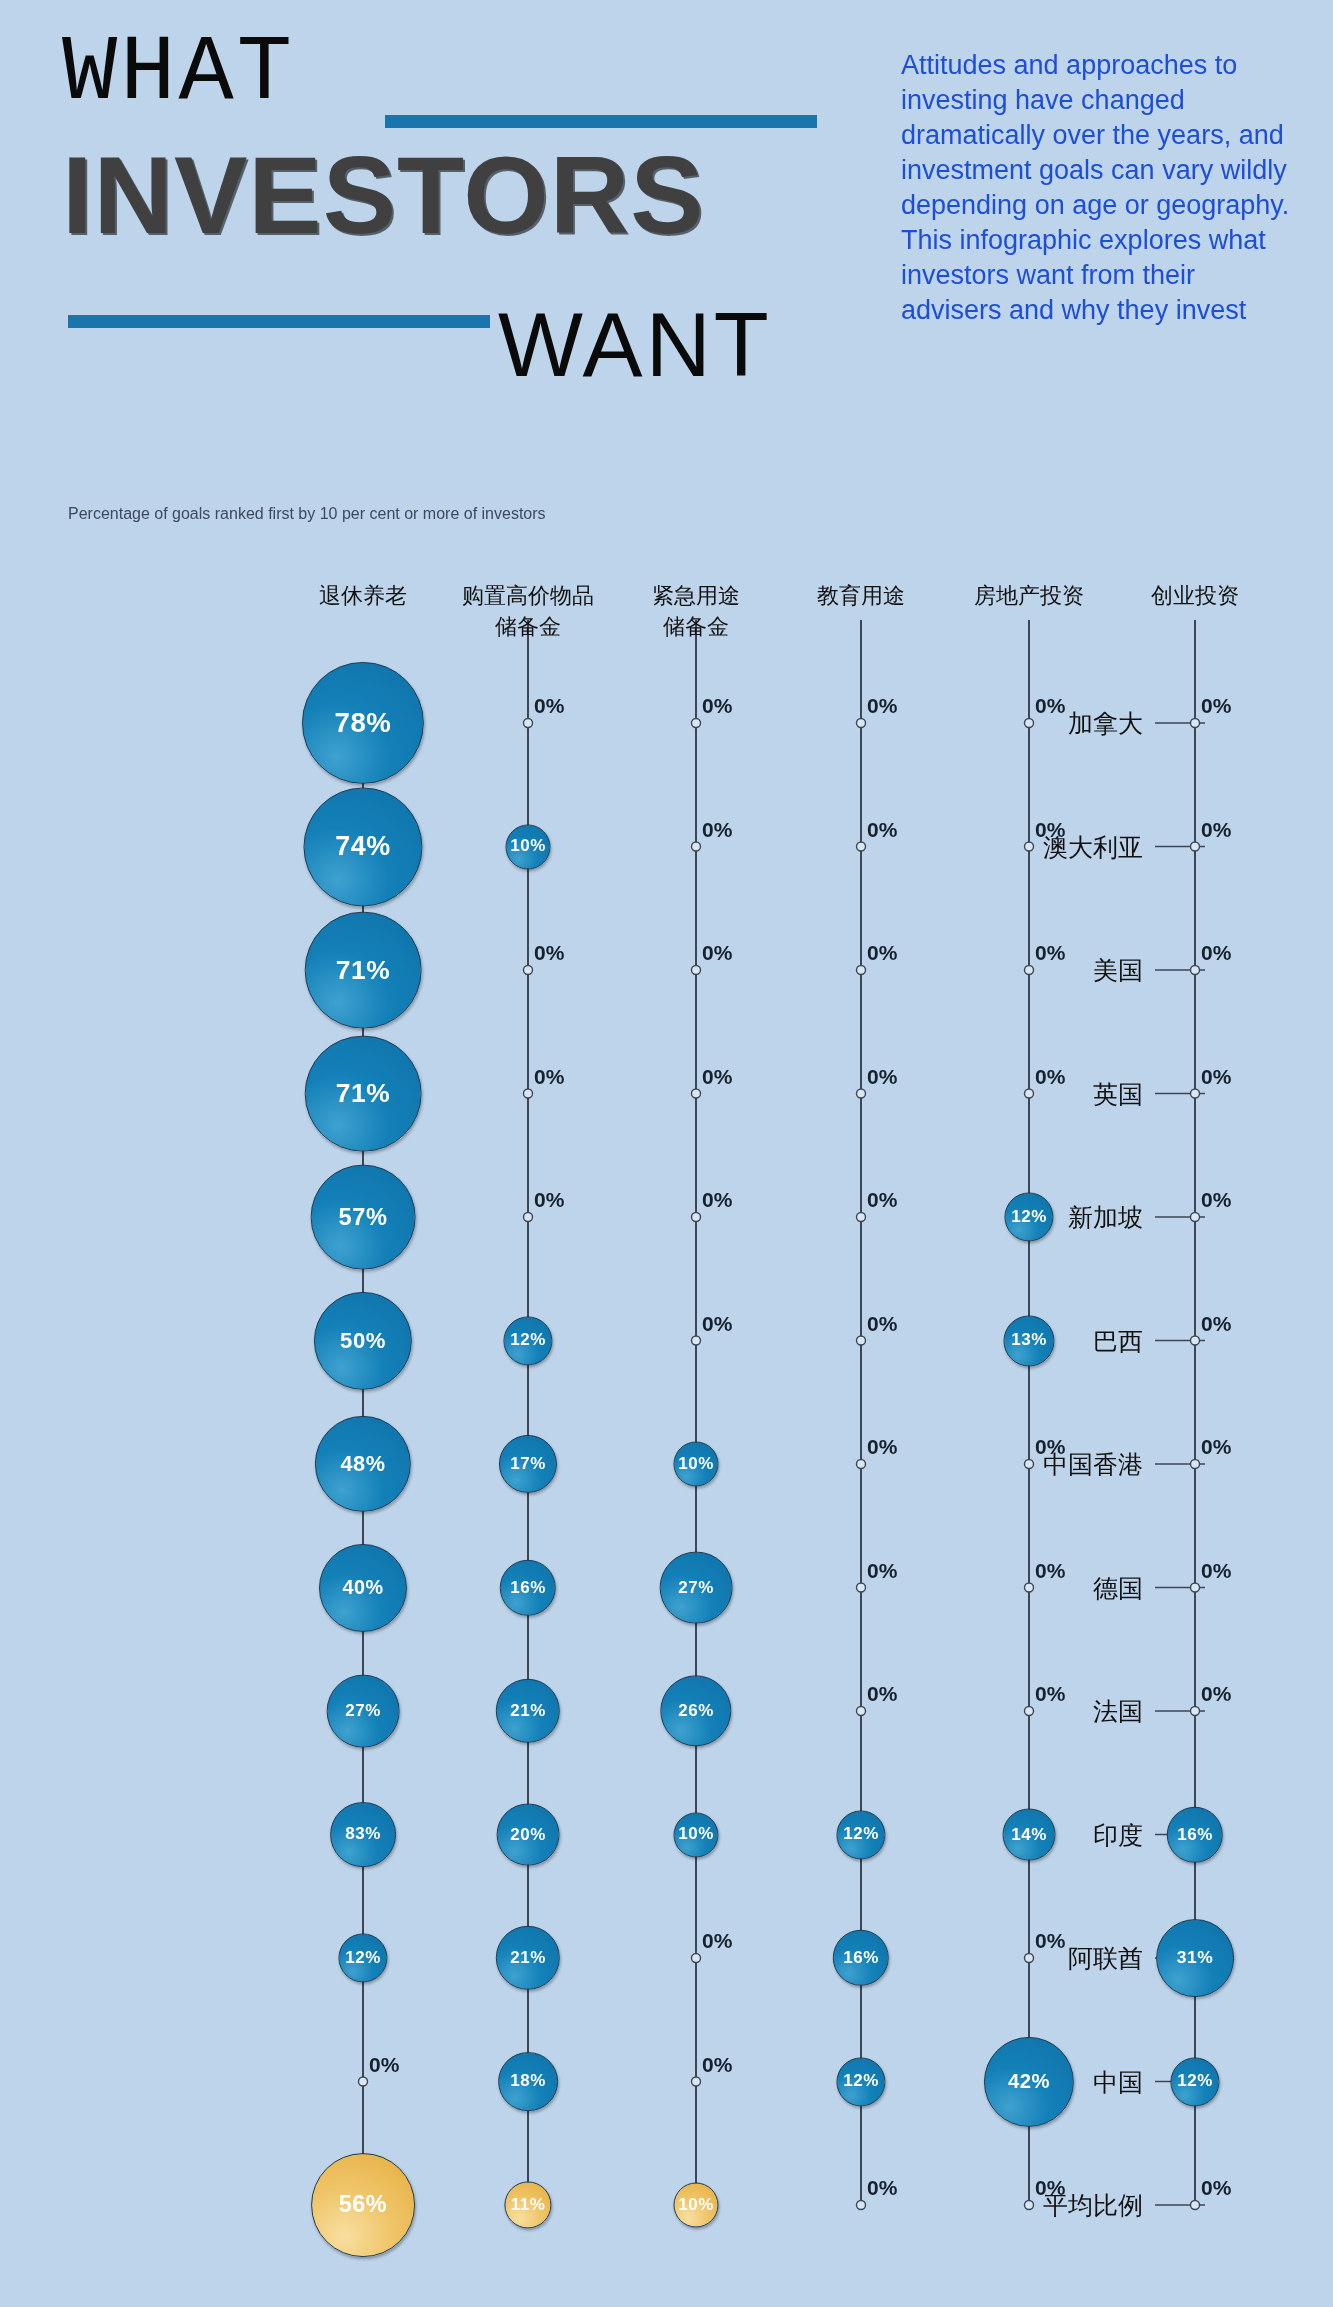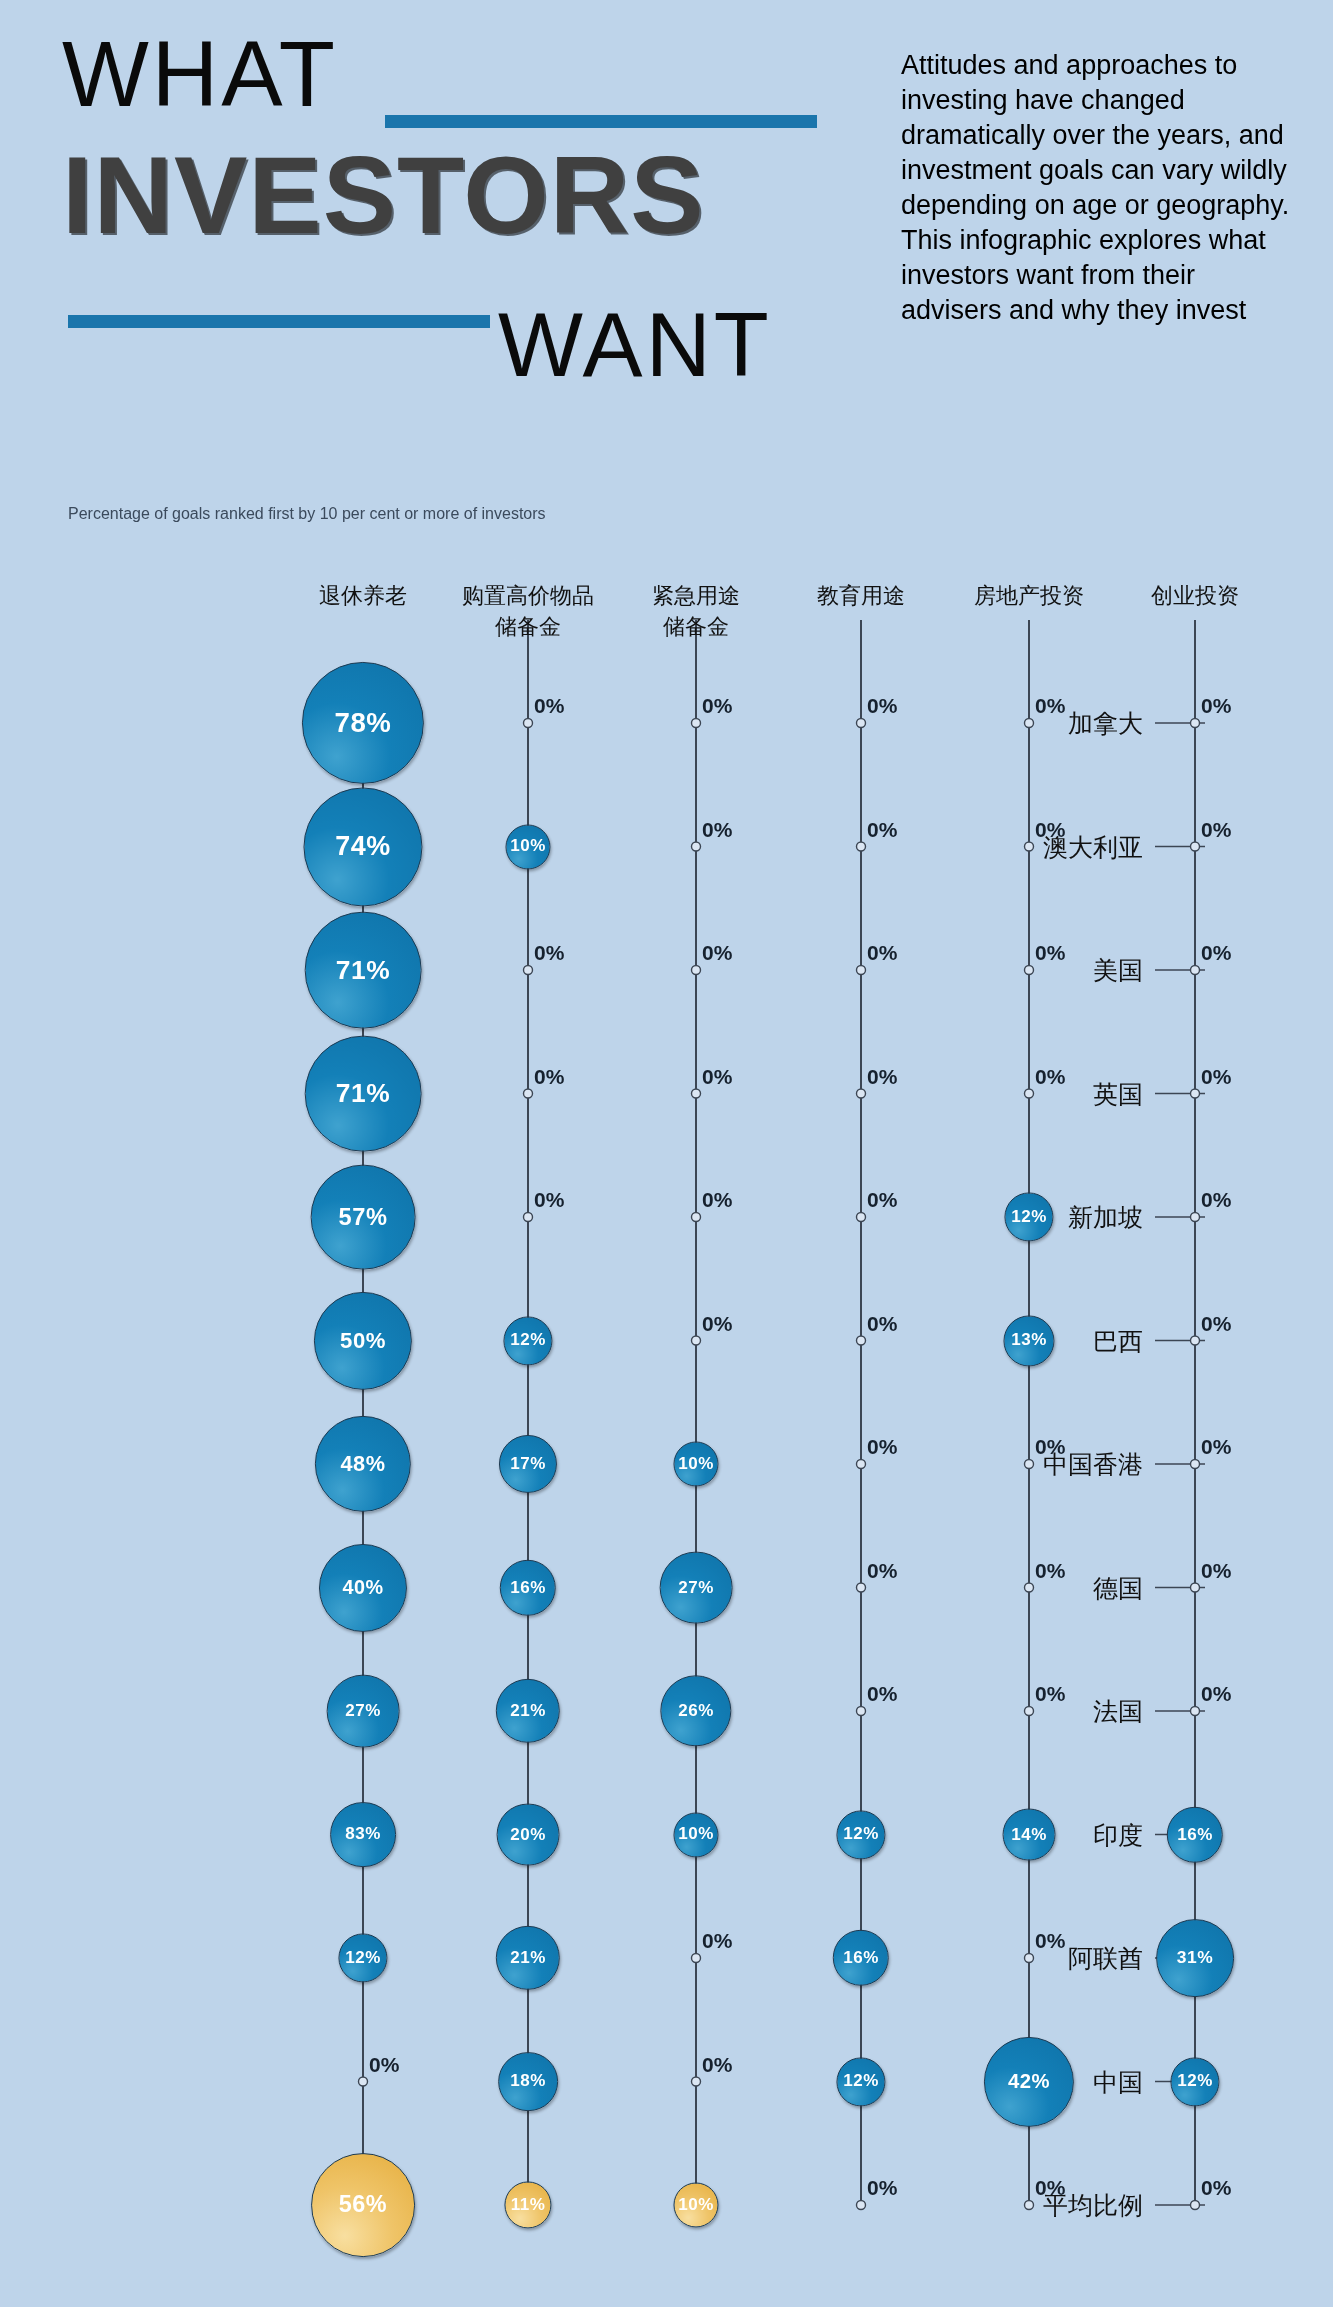--- a/index.html
+++ b/index.html
@@ -10,38 +10,38 @@
     overflow:hidden;
     position:relative;
   }
   #stage{position:absolute;left:0;top:0;width:1333px;height:2307px;}
 
   
   .hdr{position:absolute;left:0;top:0;width:1333px;height:430px;}
   .t-what{
     position:absolute;left:62px;top:28px;
     font-size:92px;line-height:92px;font-weight:400;color:#0a0a0a;
-    letter-spacing:3px;font-family:Liberation Sans, sans-serif;
+    letter-spacing:3px;font-family:Liberation Mono, monospace;
   }
   .rule1{position:absolute;left:385px;top:115px;width:432px;height:13px;background:#1a75ac;}
   .t-inv{
     position:absolute;left:62px;top:140px;
     font-size:110px;line-height:110px;font-weight:700;color:#404040;
     letter-spacing:1px;
     text-shadow:2px 2px 0 rgba(0,0,0,.55);
   }
   .rule2{position:absolute;left:68px;top:315px;width:422px;height:13px;background:#1a75ac;}
   .t-want{
     position:absolute;left:498px;top:300px;
     font-size:90px;line-height:90px;font-weight:400;color:#0a0a0a;
     letter-spacing:3px;
   }
   .lede{
     position:absolute;left:901px;top:48px;width:400px;
-    font-size:27px;line-height:35px;color:#000000;
+    font-size:27px;line-height:35px;color:#1d4ed8;
   }
 
   
   .sec-title{
     position:absolute;left:68px;top:455px;
     font-size:30px;color:#1f3f63;letter-spacing:1px;
   }
   .sec-sub{
     position:absolute;left:68px;top:505px;
     font-size:16px;color:#3b4a5c;

